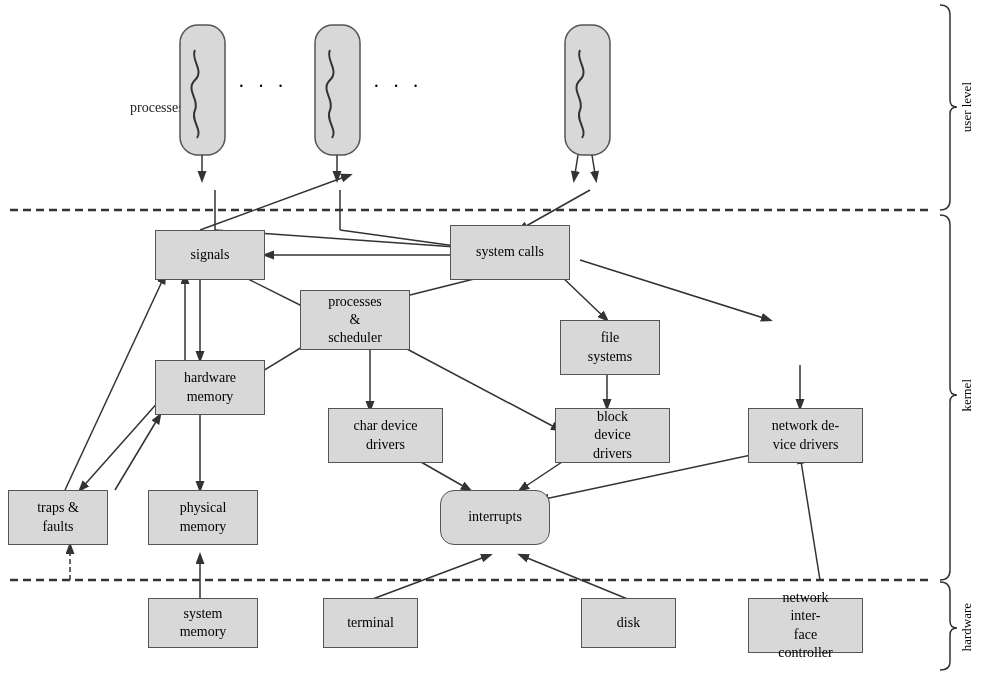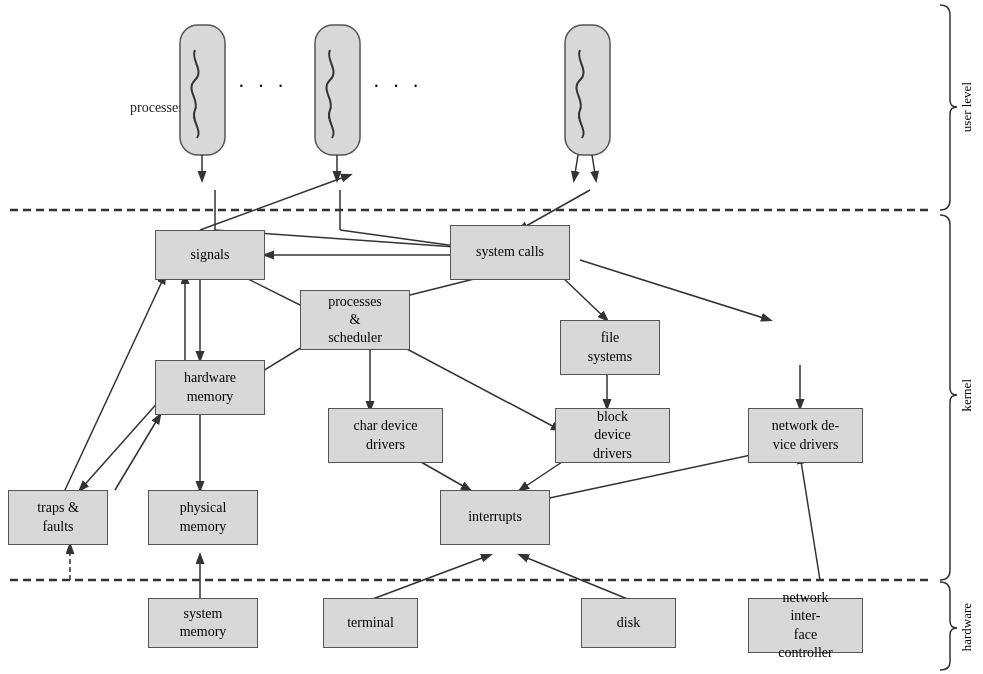--- a/index.html
+++ b/index.html
@@ -228,21 +228,21 @@
   <div class="box" style="left:8px; top:490px; width:100px; height:55px;">
     <span style="white-space:pre-line;">traps &amp;
 faults</span>
   </div>
 
   <div class="box" style="left:148px; top:490px; width:110px; height:55px;">
     <span style="white-space:pre-line;">physical
 memory</span>
   </div>
 
-  <div class="box" style="left:440px; top:490px; width:110px; height:55px;">
+  <div class="box" style="left:440px; top:490px; width:110px; height:55px;border-radius:14px;">
     <span>interrupts</span>
   </div>
 
 
   <div class="box" style="left:148px; top:598px; width:110px; height:50px;">
     <span style="white-space:pre-line;">system
 memory</span>
   </div>
 
   <div class="box" style="left:323px; top:598px; width:95px; height:50px;">

